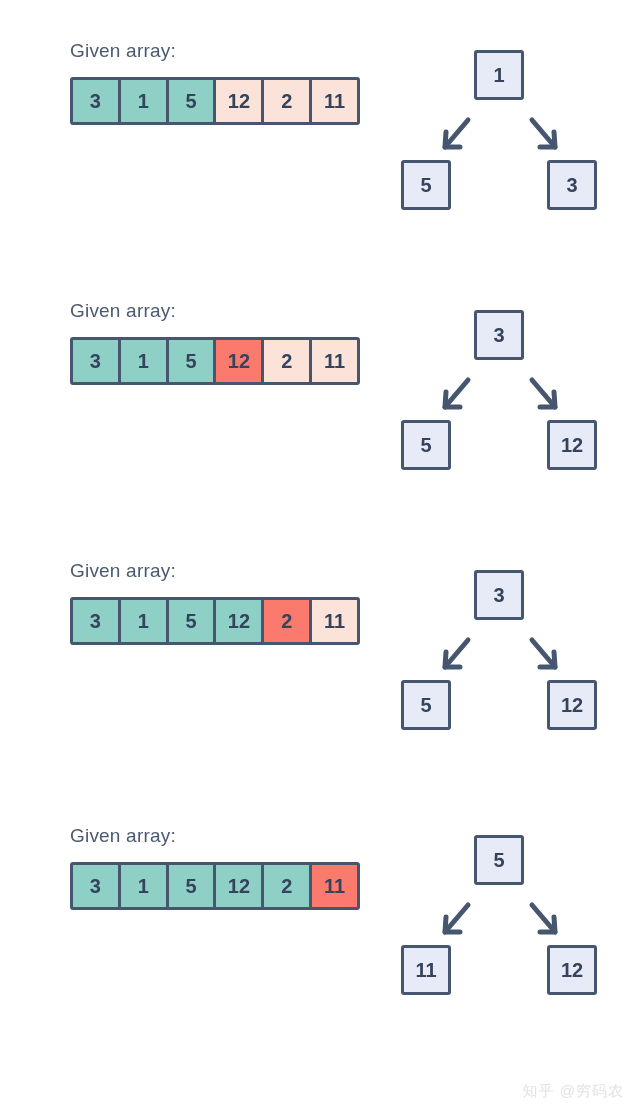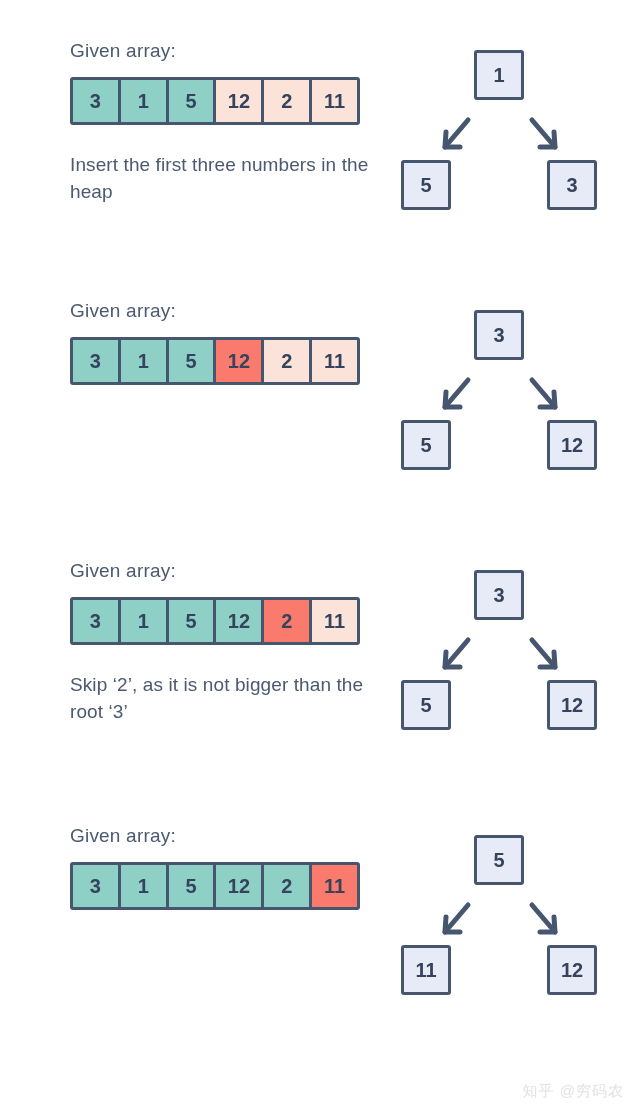--- a/index.html
+++ b/index.html
@@ -142,21 +142,20 @@
     <div class="left-col">
       <div class="given-label">Given array:</div>
       <div class="array">
         <div class="cell teal">3</div>
         <div class="cell teal">1</div>
         <div class="cell teal">5</div>
         <div class="cell pink">12</div>
         <div class="cell pink">2</div>
         <div class="cell pink">11</div>
       </div>
-      <div class="caption">Insert the first three numbers in the heap</div>
     </div>
     <div class="tree">
       <svg class="tree-arrows" viewBox="0 0 215 200">
         <g stroke="#46566f" stroke-width="5" stroke-linecap="round" stroke-linejoin="round" fill="none">
           <path d="M73 70 L50 97"></path>
           <path d="M50 97 L51 82 M50 97 L65 97"></path>
           <path d="M137 70 L160 97"></path>
           <path d="M160 97 L159 82 M160 97 L145 97"></path>
         </g>
       </svg>
@@ -197,21 +196,20 @@
     <div class="left-col">
       <div class="given-label">Given array:</div>
       <div class="array">
         <div class="cell teal">3</div>
         <div class="cell teal">1</div>
         <div class="cell teal">5</div>
         <div class="cell teal">12</div>
         <div class="cell red">2</div>
         <div class="cell pink">11</div>
       </div>
-      <div class="caption">Skip ‘2’, as it is not bigger than the root ‘3’</div>
     </div>
     <div class="tree">
       <svg class="tree-arrows" viewBox="0 0 215 200">
         <g stroke="#46566f" stroke-width="5" stroke-linecap="round" stroke-linejoin="round" fill="none">
           <path d="M73 70 L50 97"></path>
           <path d="M50 97 L51 82 M50 97 L65 97"></path>
           <path d="M137 70 L160 97"></path>
           <path d="M160 97 L159 82 M160 97 L145 97"></path>
         </g>
       </svg>

